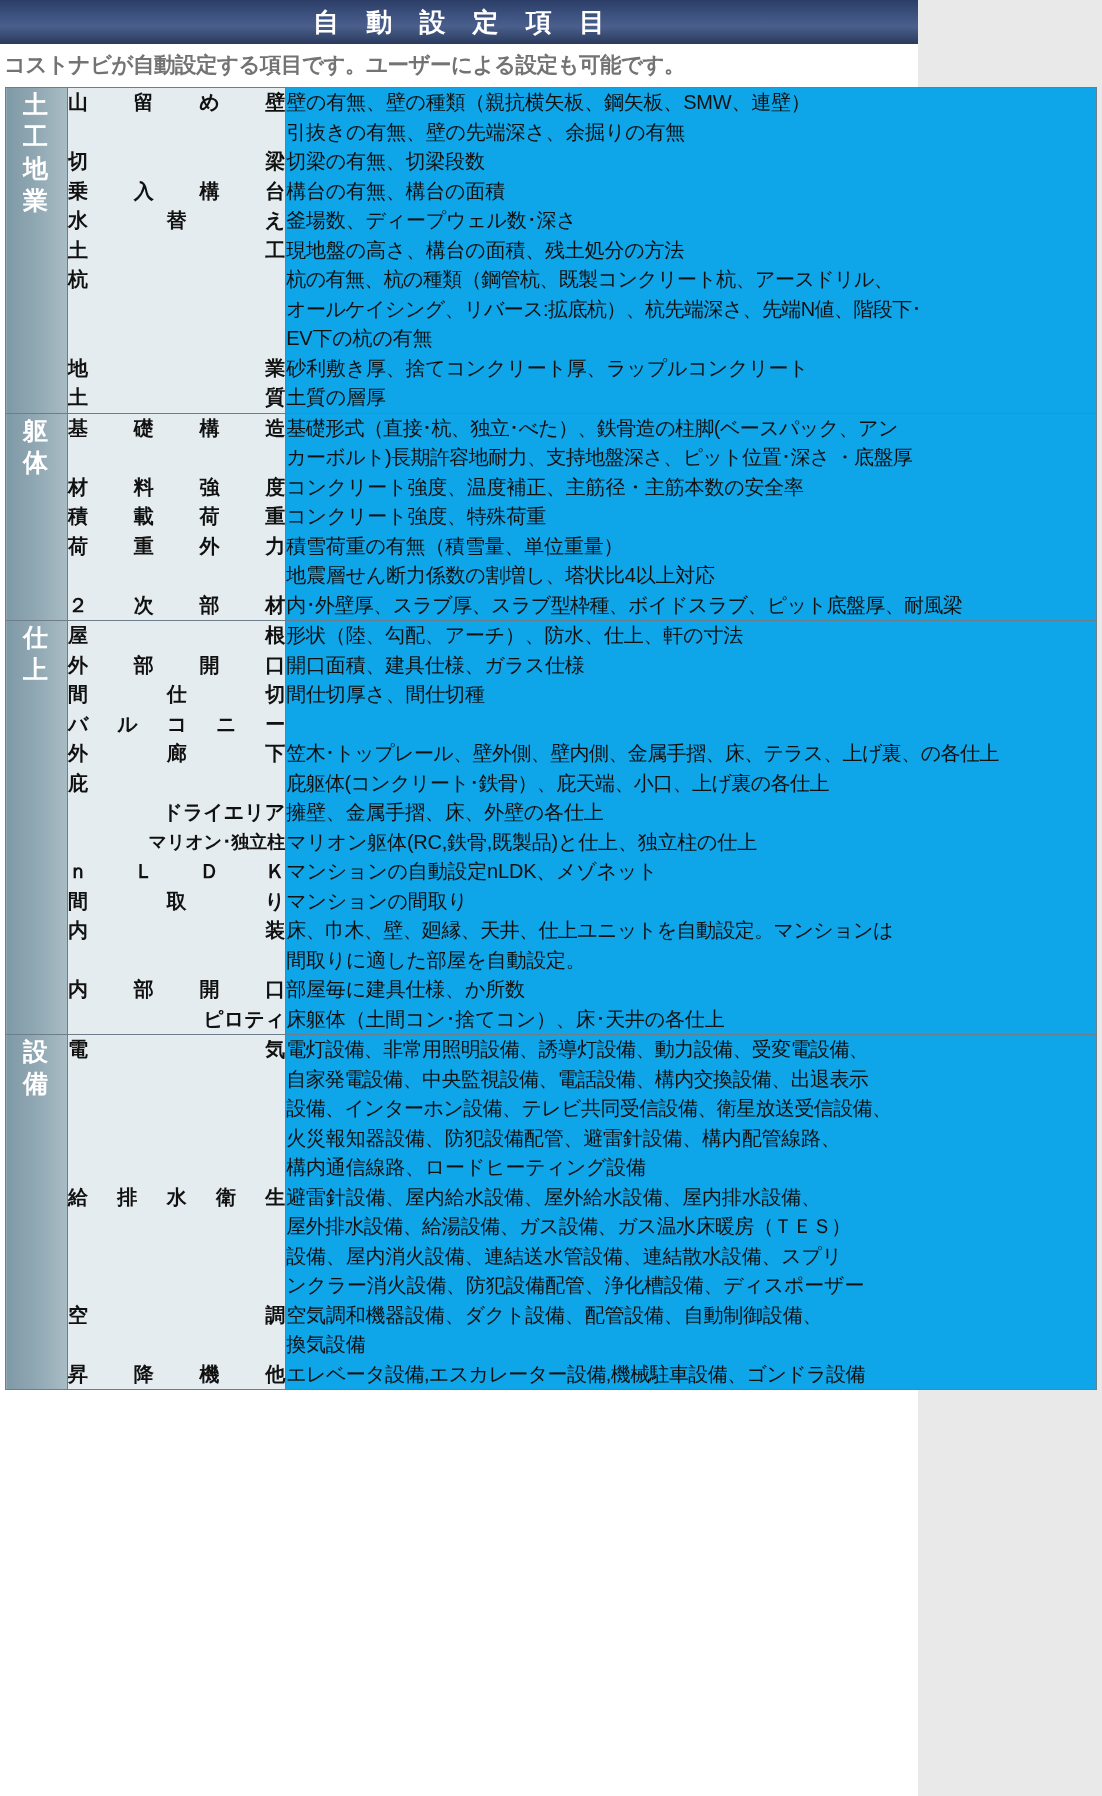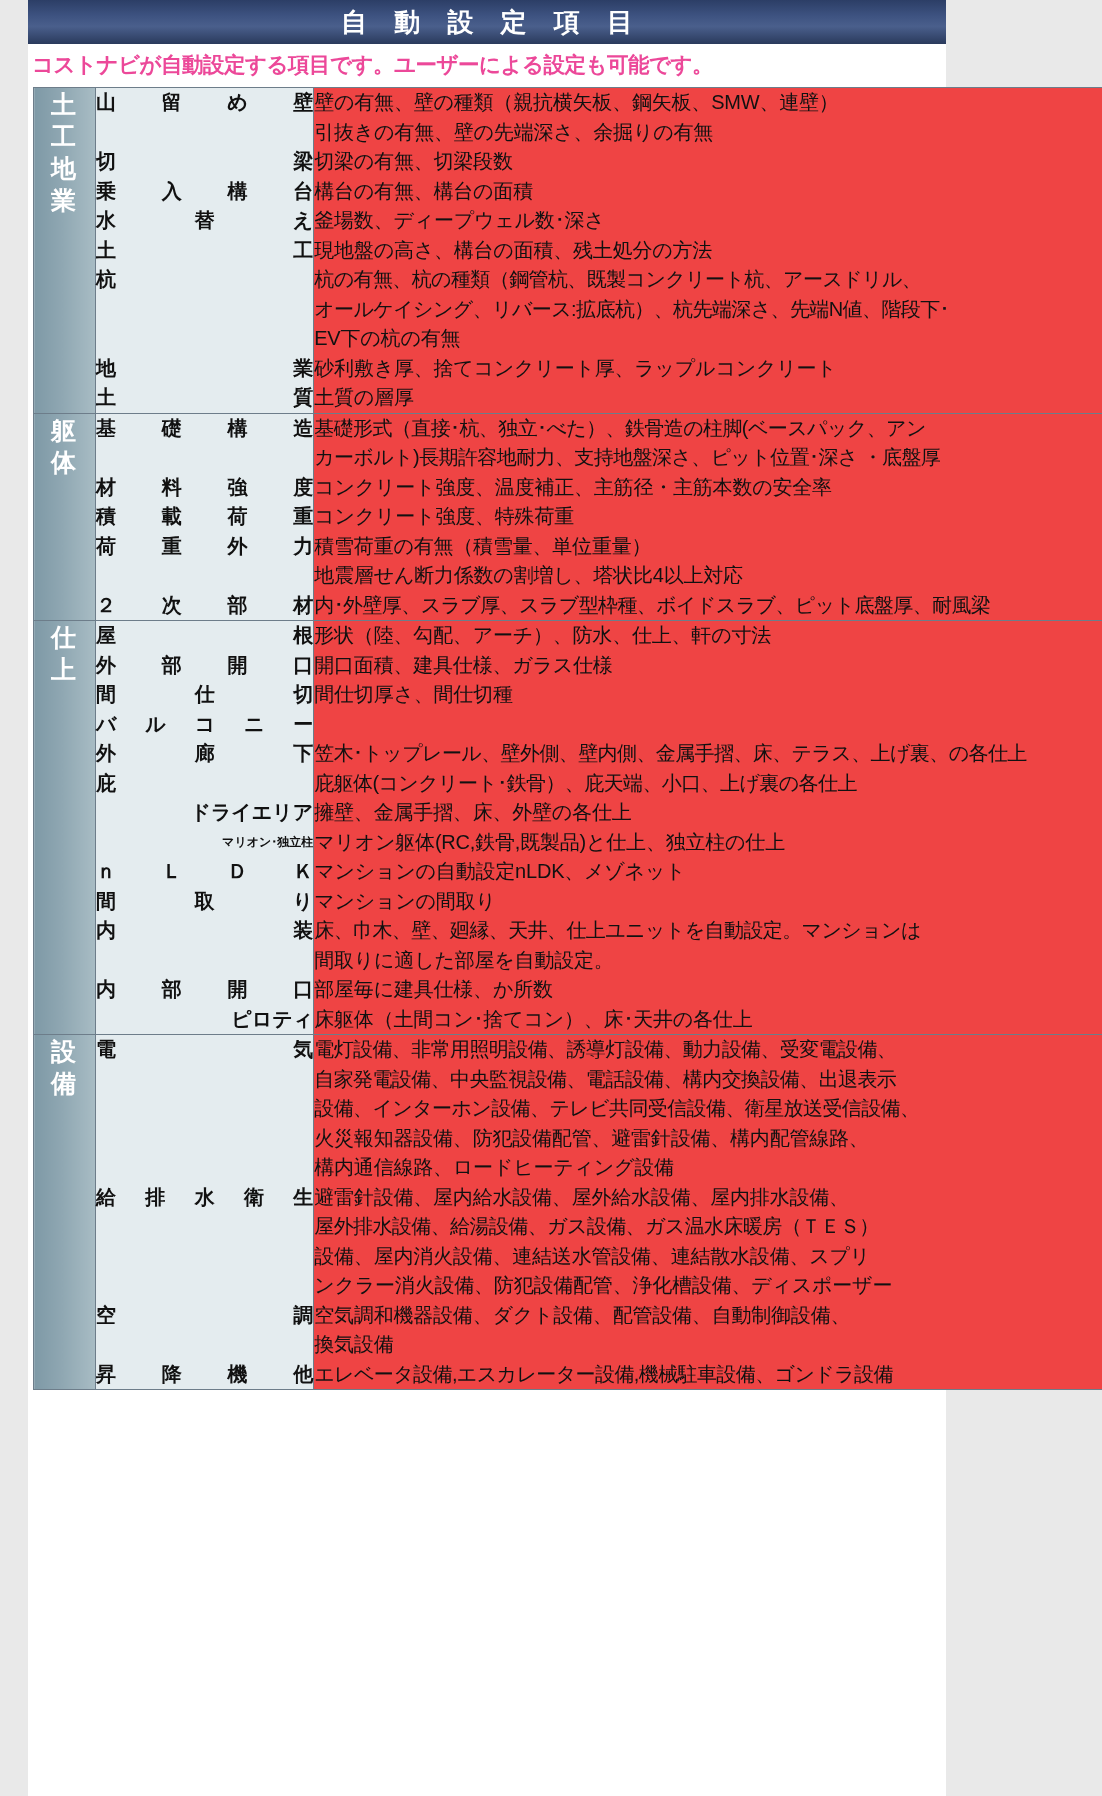--- a/index.html
+++ b/index.html
@@ -13,21 +13,20 @@
     font-family: "Liberation Sans", sans-serif;
     color: #111;
     overflow: hidden;
   }
   .page {
     position: relative;
     width: 918px;
     height: 1796px;
     background: #ffffff;
     box-sizing: border-box;
-    margin-left: 28px;
   }
 
   
   .title-bar {
     position: relative;
     height: 44px;
     background: linear-gradient(to bottom, #2c3e66 0%, #3d5280 35%, #4a5f8c 60%, #2a3a5c 100%);
     display: flex;
     align-items: center;
     justify-content: center;
@@ -38,21 +37,21 @@
     font-weight: bold;
     letter-spacing: 10px;
     text-indent: 10px;
   }
 
   
   .subtitle {
     padding: 6px 16px 8px 4px;
     font-size: 21.5px;
     font-weight: bold;
-    color: #ec4899;
+    color: #737373;
     letter-spacing: -0.5px;
     white-space: nowrap;
   }
 
   
   .tbl {
     border-collapse: collapse;
     width: 1092px;
     margin: 0 5px;
     table-layout: fixed;
@@ -81,21 +80,21 @@
   .cat .vchars {
     display: block;
   }
 
   
   .sub {
     background: #e4ecef;
     padding: 8px 10px 8px 10px;
   }
   .desc {
-    background: #ef4444;
+    background: #0ea5e9;
     padding: 8px 8px 8px 10px;
   }
   .sub-line, .desc-line {
     font-size: 20px;
     line-height: 29.5px;
     white-space: nowrap;
     color: #111;
     letter-spacing: 0px;
   }
   .desc-line {
@@ -108,21 +107,21 @@
     font-weight: bold;
   }
   .sub-line.plain {
     font-weight: bold;
     text-align: right;
   }
   .sub-line.blank, .desc-line.blank {
     color: transparent;
   }
   .sub-line.small {
-    font-size: 12px;
+    font-size: 18px;
     font-weight: bold;
   }
   .desc-line.tight { letter-spacing: -0.6px; }
 </style>
 </head>
 <body>
 
 <div class="page">
 
   <div class="title-bar">

